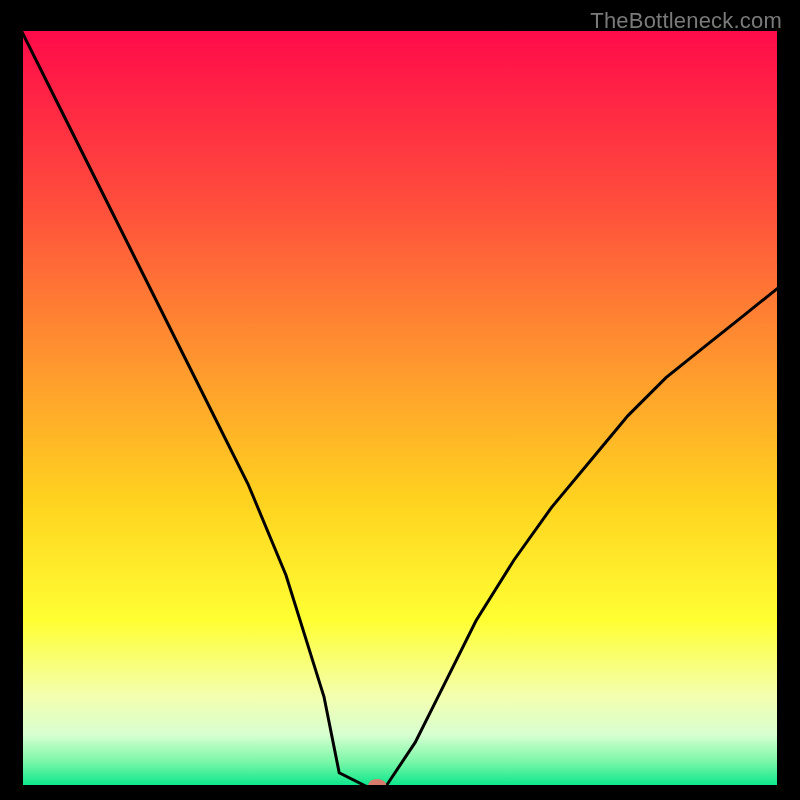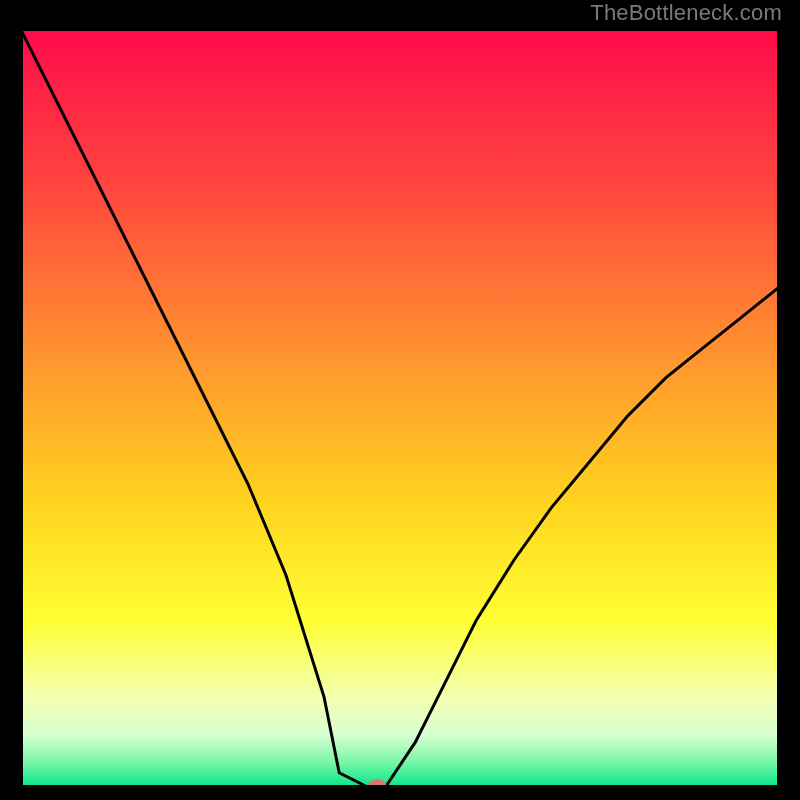--- a/index.html
+++ b/index.html
@@ -12,21 +12,21 @@
     overflow: hidden;
   }
   .wrapper {
     position: relative;
     width: 800px;
     height: 800px;
     background: #000;
   }
   .watermark {
     position: absolute;
-    top: 0;
+    top: 8px;
     right: 18px;
     color: #7a7a7a;
     font-size: 22px;
     font-weight: 500;
     letter-spacing: 0.2px;
     user-select: none;
   }
   .plot-frame {
     position: absolute;
     left: 20px;

